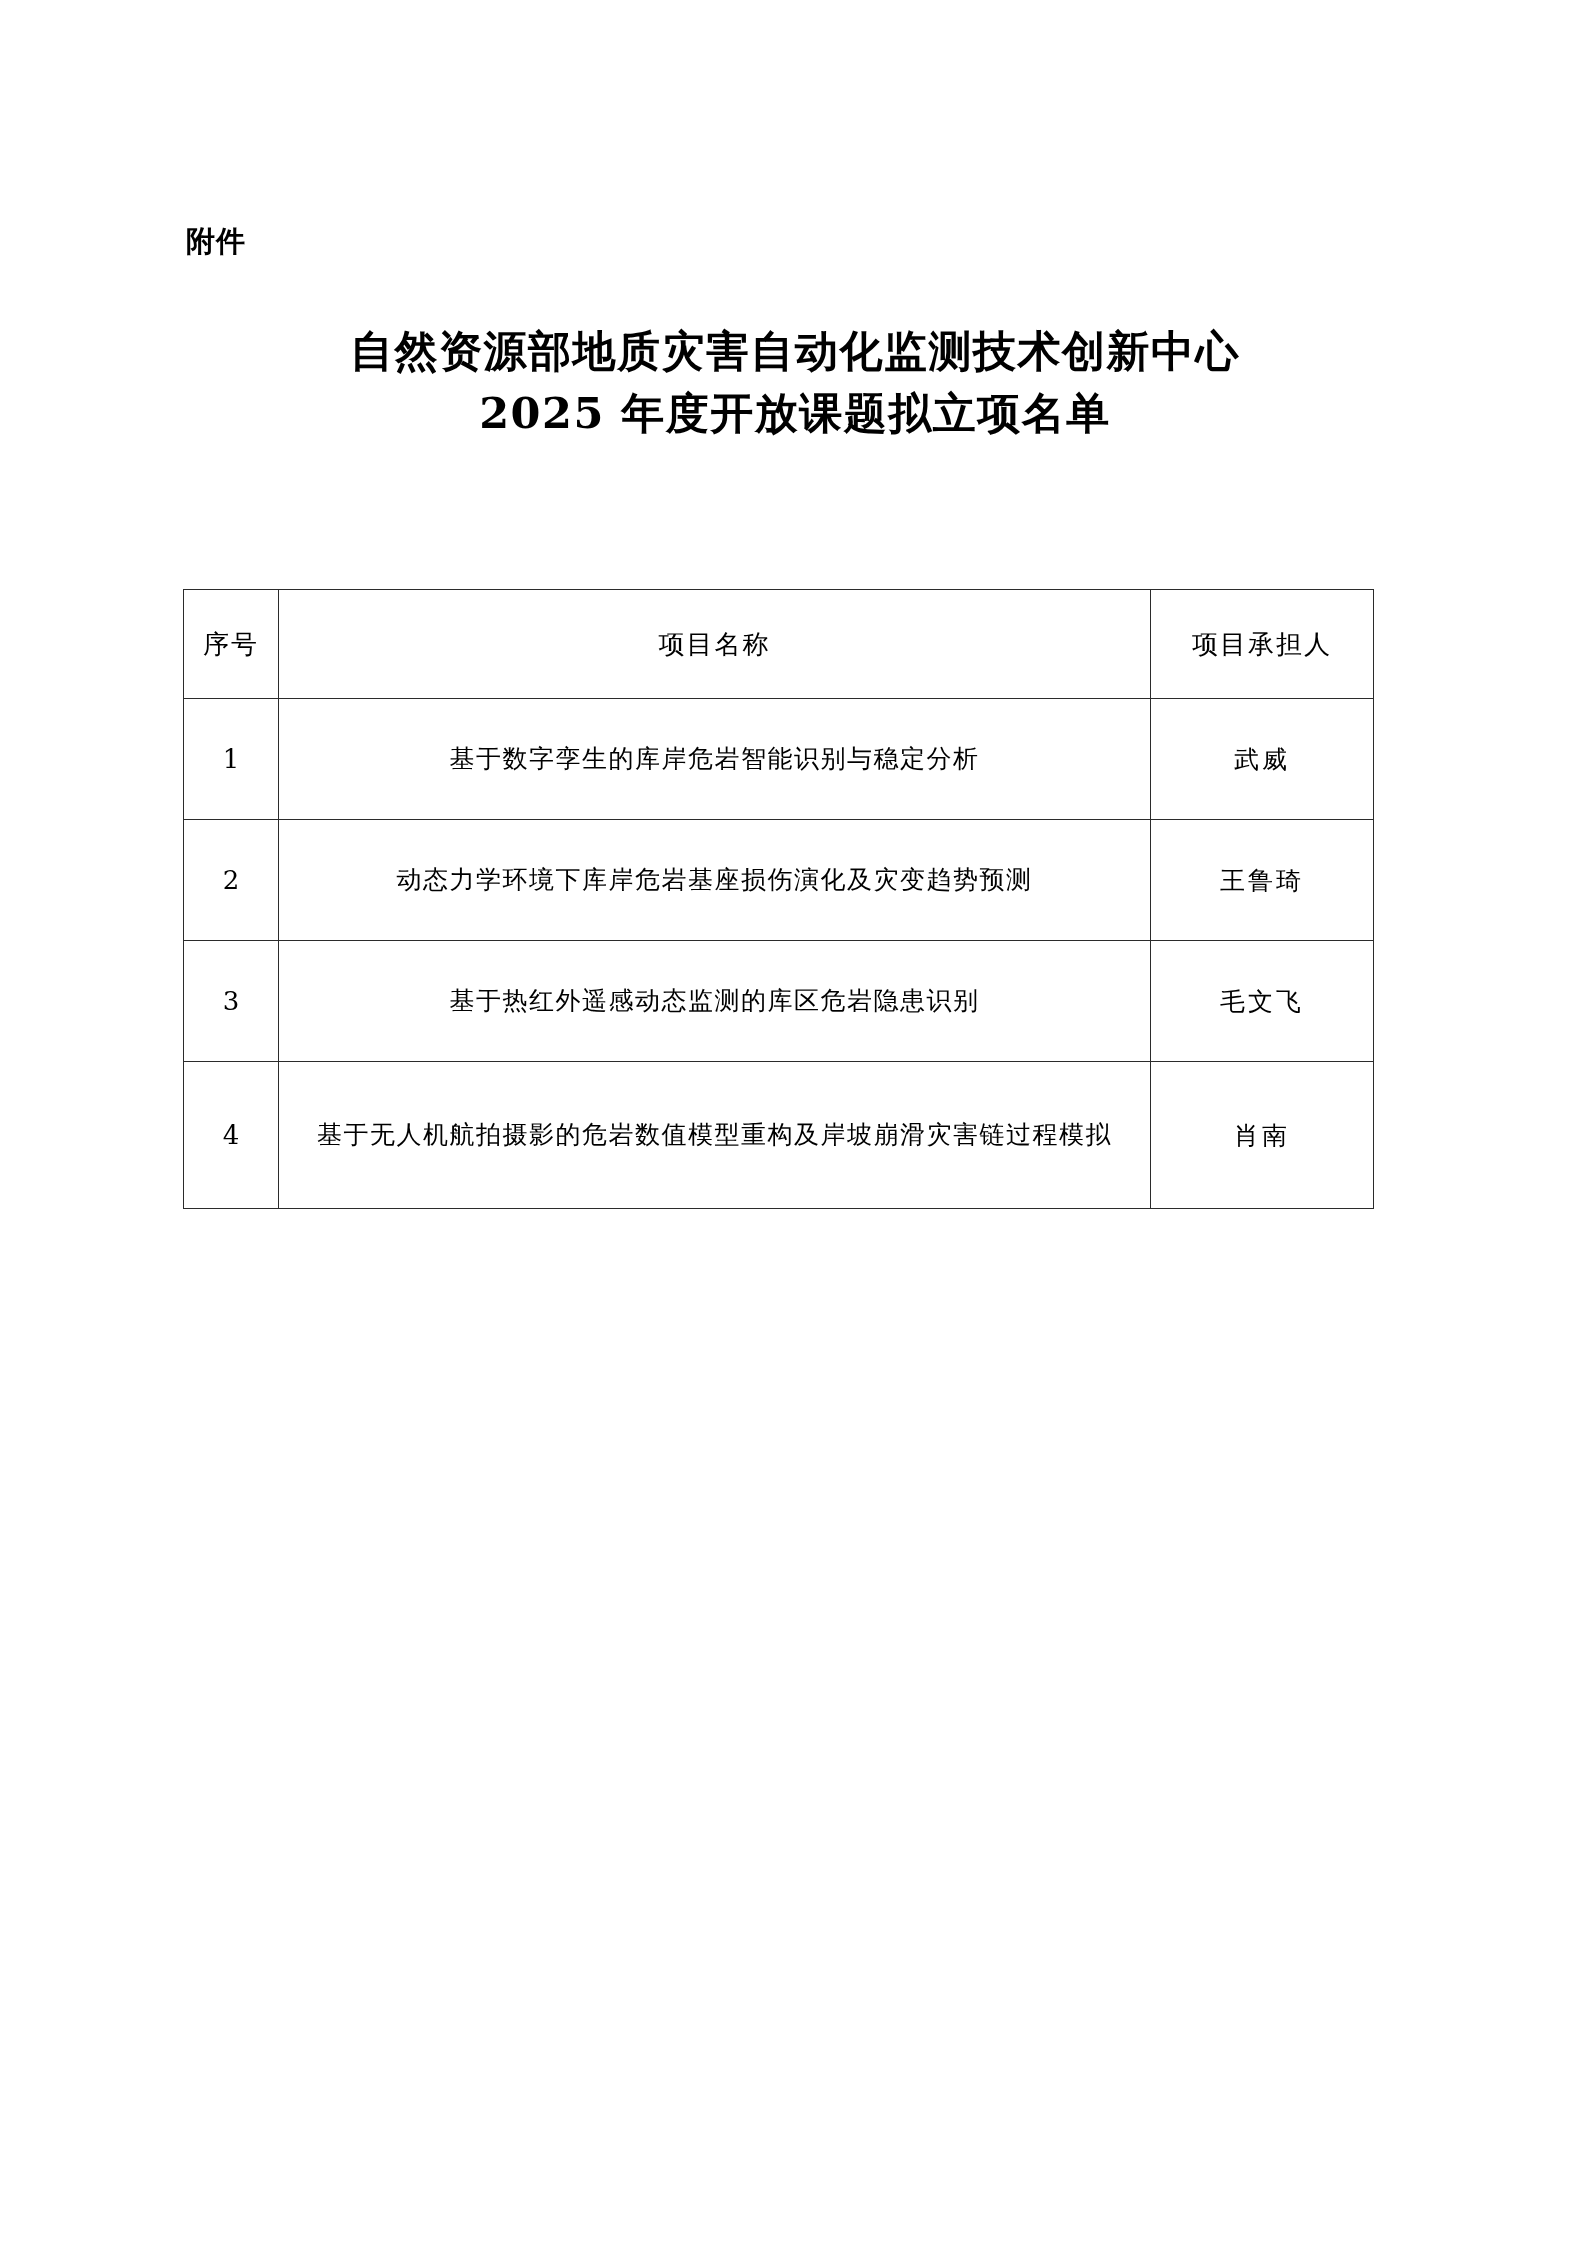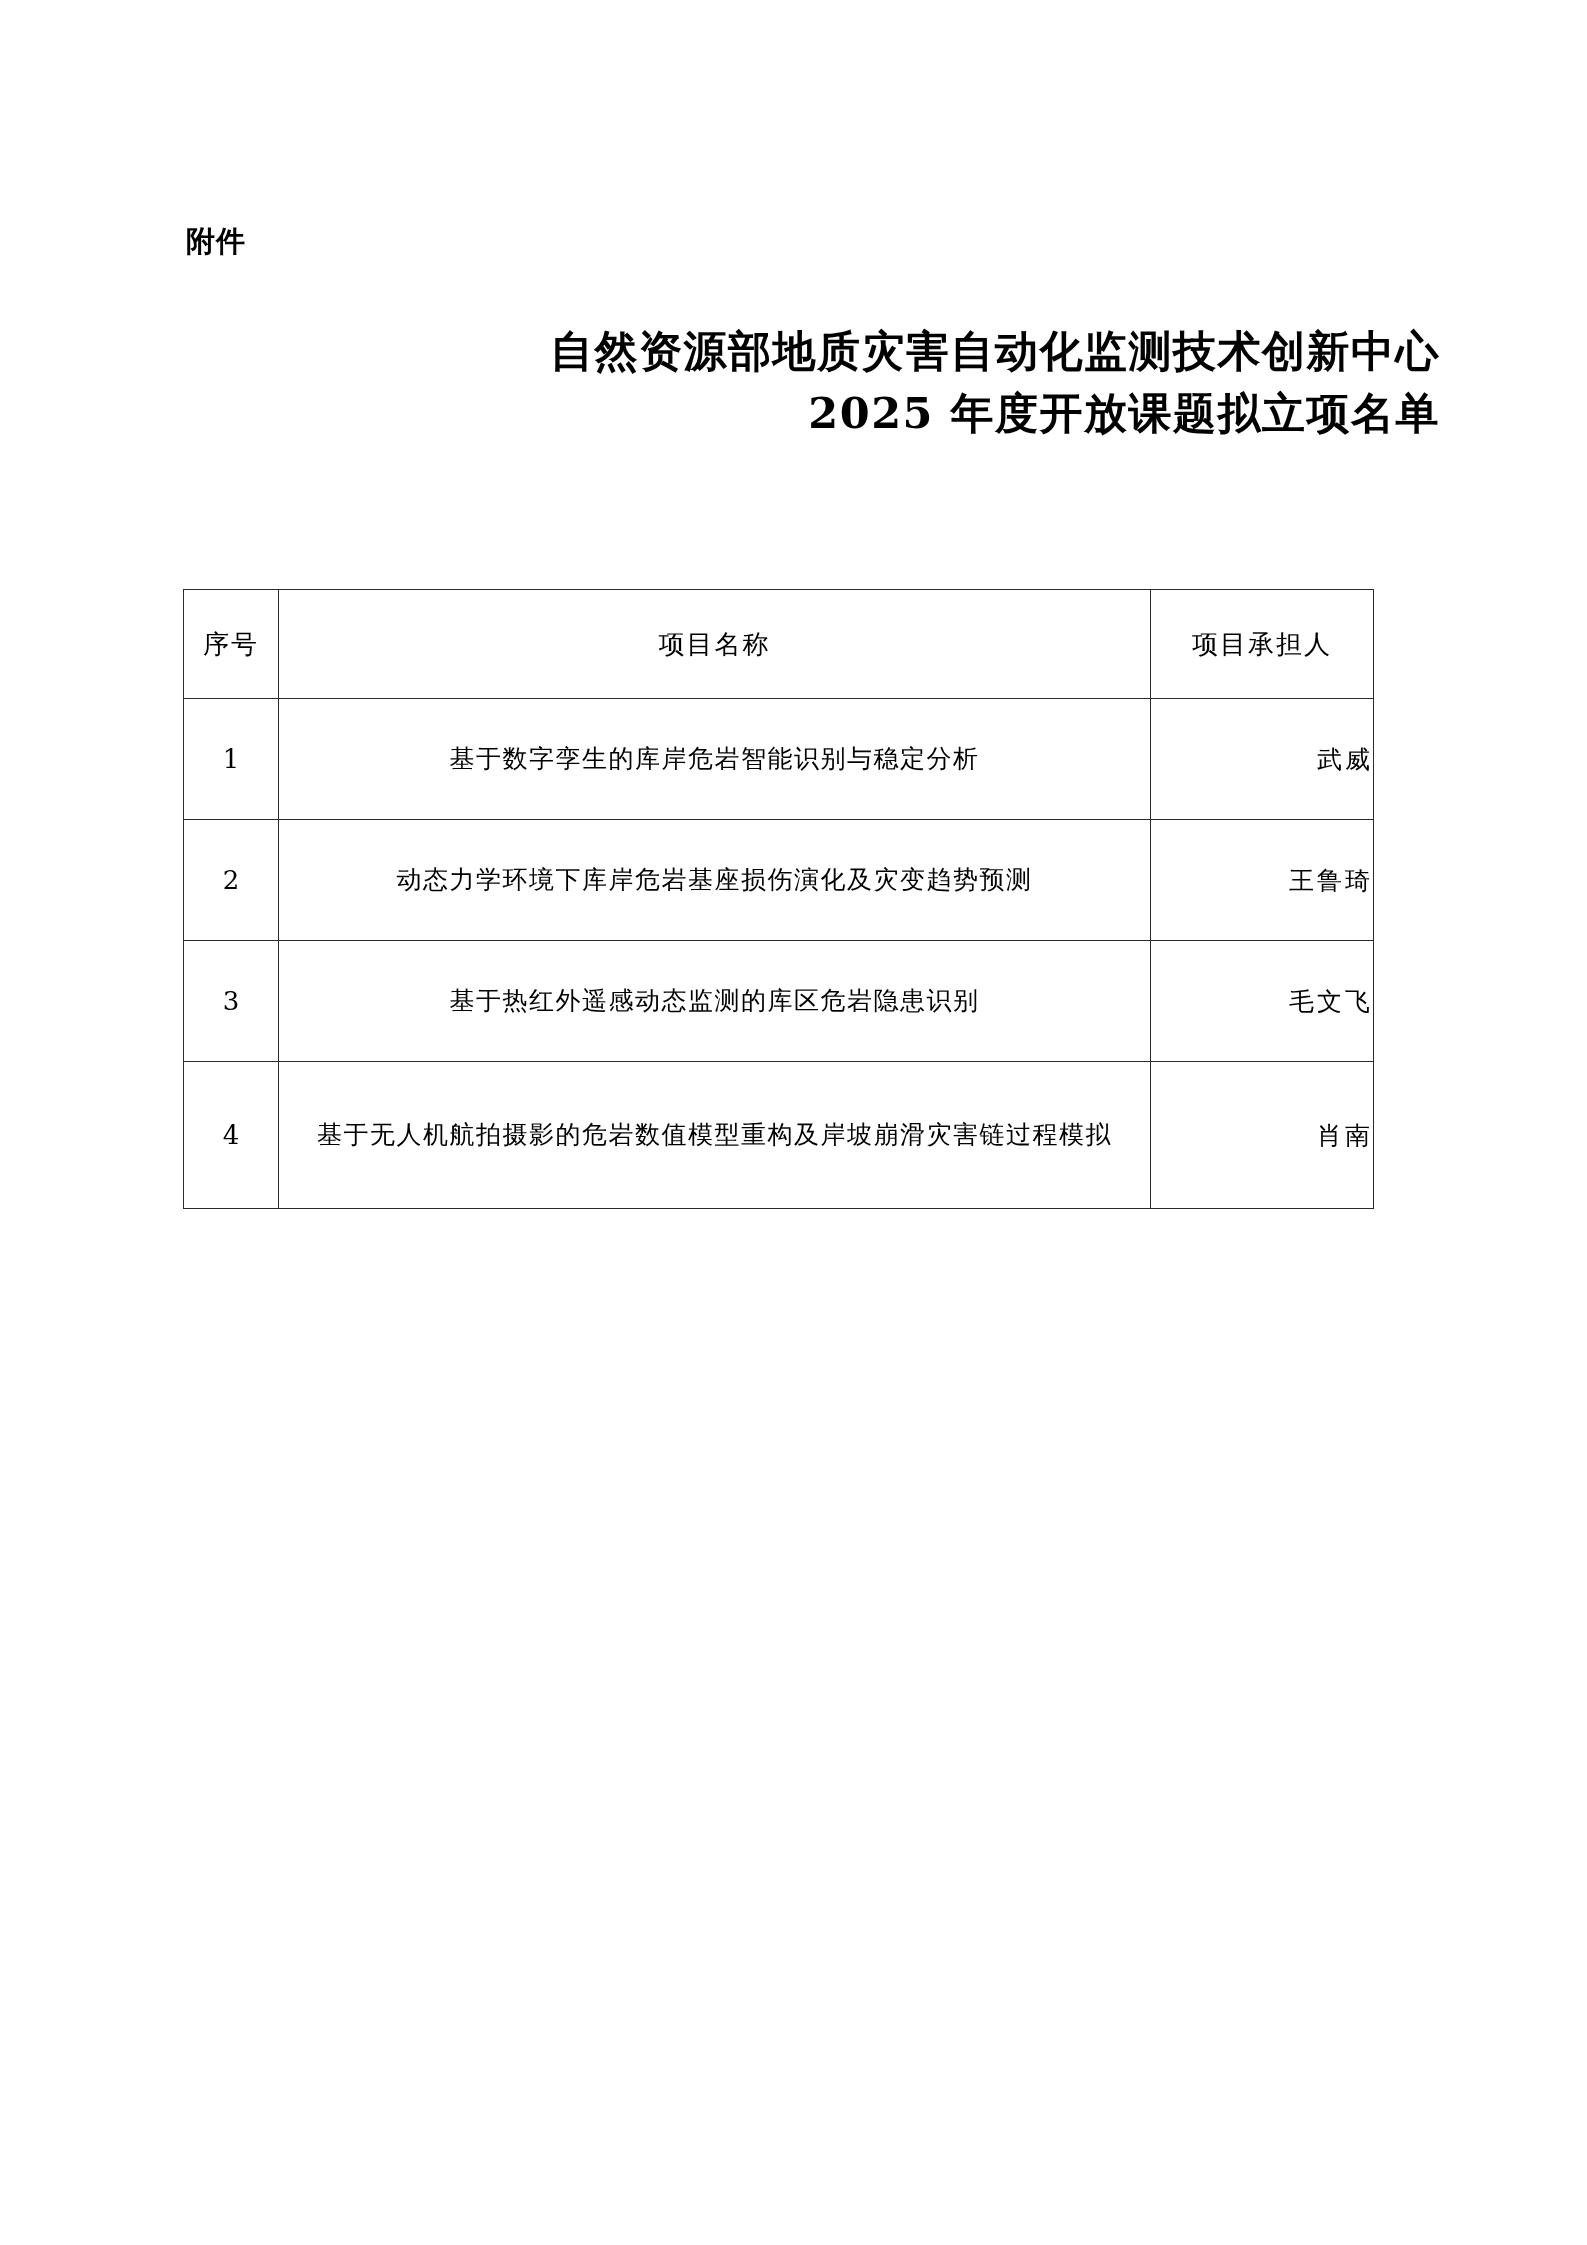--- a/index.html
+++ b/index.html
@@ -31,21 +31,21 @@
     font-weight: bold;
     font-size: 29px;
     letter-spacing: 1px;
     color: #000000;
   }
   .doc-title {
     position: absolute;
     left: 150px;
     top: 320px;
     width: 1290px;
-    text-align: right;
+    text-align: center;
     font-family: "DejaVu Serif", "Liberation Serif", serif;
     font-weight: bold;
     font-size: 43px;
     line-height: 1.45;
     letter-spacing: 1.5px;
     color: #000000;
   }
   .doc-title .line2 {
     display: block;
   }
@@ -85,21 +85,20 @@
   tbody td.idx {
     font-size: 26px;
     letter-spacing: 0;
   }
   tbody td.name {
     padding: 8px 19px;
     line-height: 1.7;
   }
   tbody td.owner {
     letter-spacing: 3px;
-    text-align: right;
   }
   tbody tr.tall td {
     height: 130px;
   }
 </style>
 </head>
 <body>
 
 <div class="page">
 

